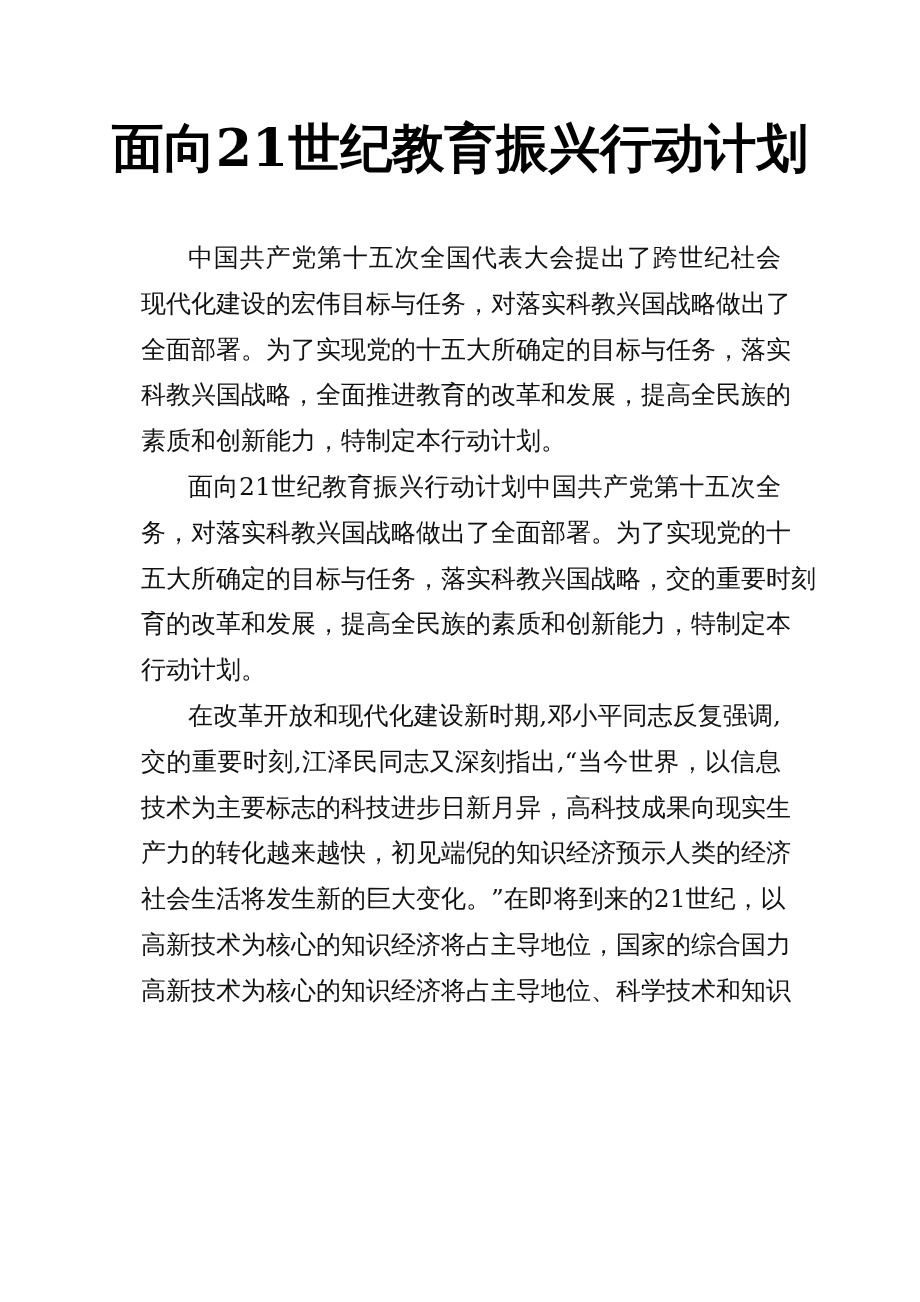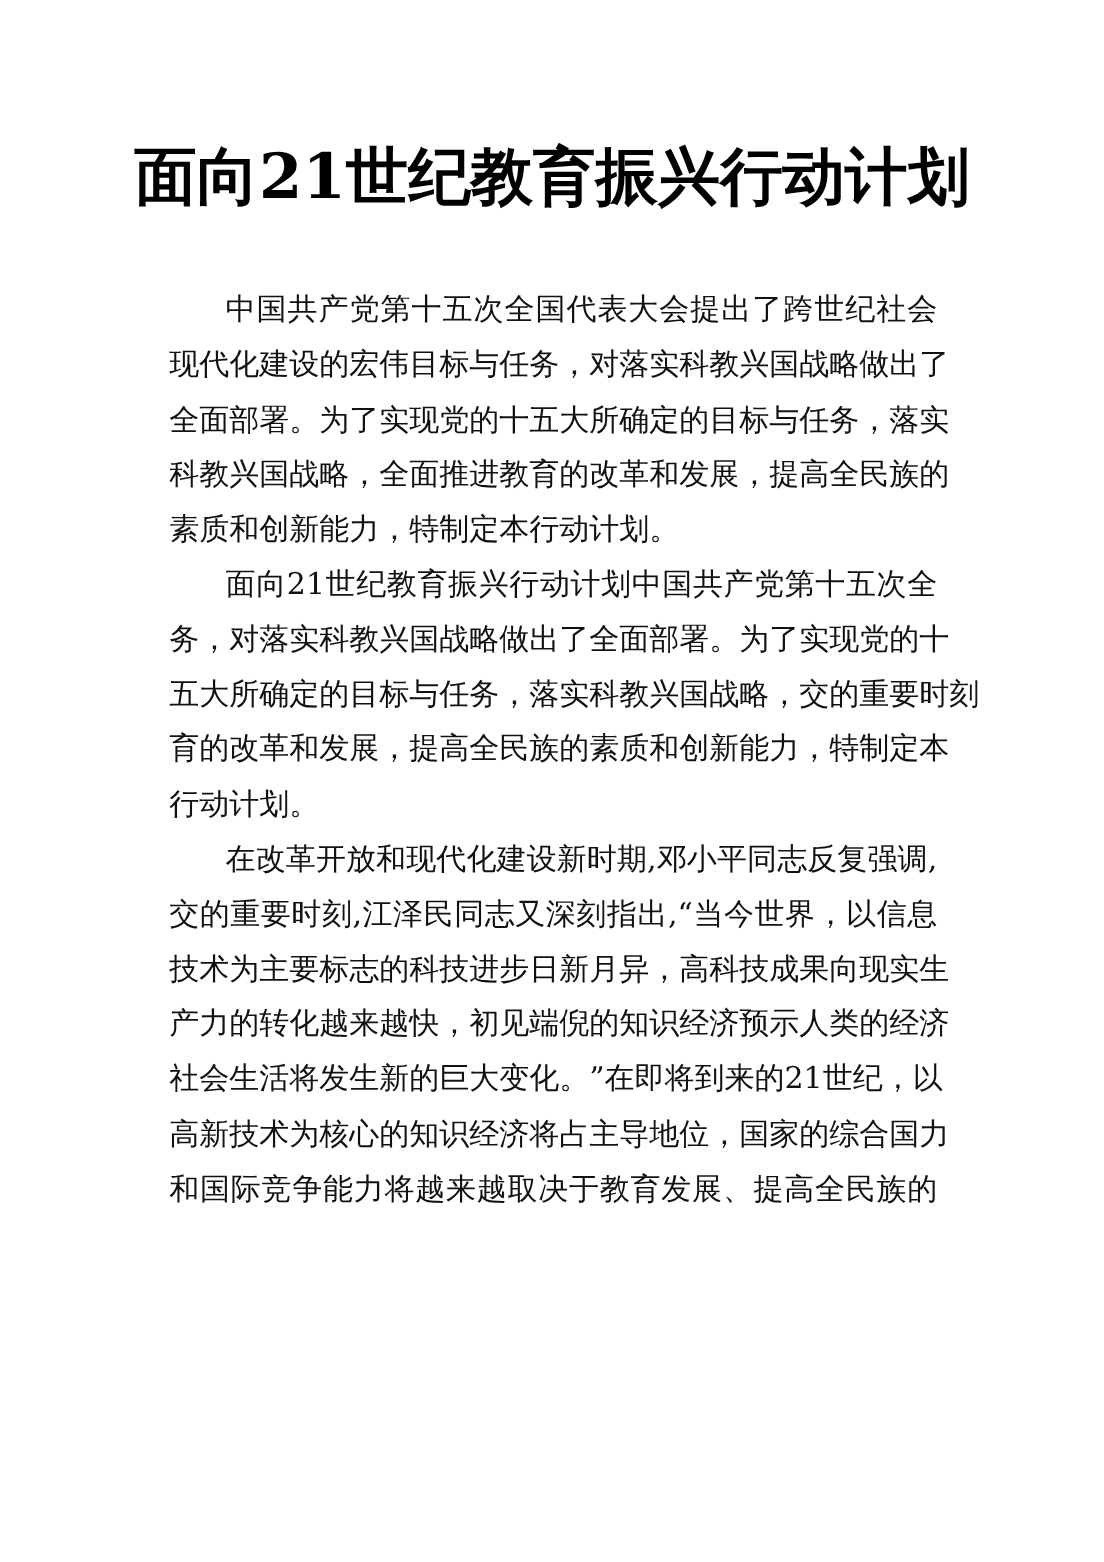--- a/index.html
+++ b/index.html
@@ -83,16 +83,16 @@
       <span class="line last">行动计划。</span>
     </div>
 
     <div>
       <span class="line indent">在改革开放和现代化建设新时期,邓小平同志反复强调,</span>
       <span class="line">交的重要时刻,江泽民同志又深刻指出,“当今世界，以信息</span>
       <span class="line">技术为主要标志的科技进步日新月异，高科技成果向现实生</span>
       <span class="line">产力的转化越来越快，初见端倪的知识经济预示人类的经济</span>
       <span class="line">社会生活将发生新的巨大变化。”在即将到来的21世纪，以</span>
       <span class="line">高新技术为核心的知识经济将占主导地位，国家的综合国力</span>
-      <span class="line">和国际竞争能力将越来越取决于教育发展、提高全民族的</span>
+      <span class="line">高新技术为核心的知识经济将占主导地位、科学技术和知识</span>
     </div>
   </div>
 </div>
 
 </body></html>

